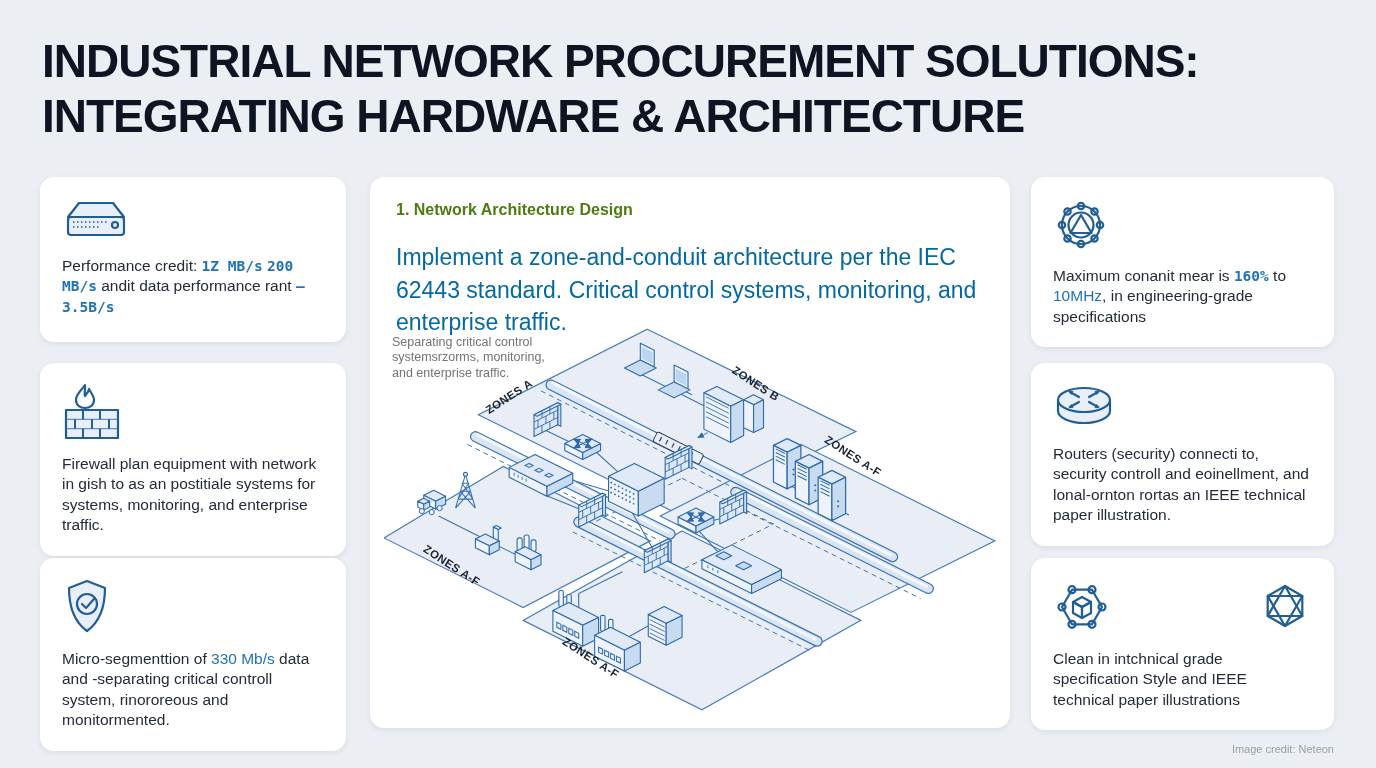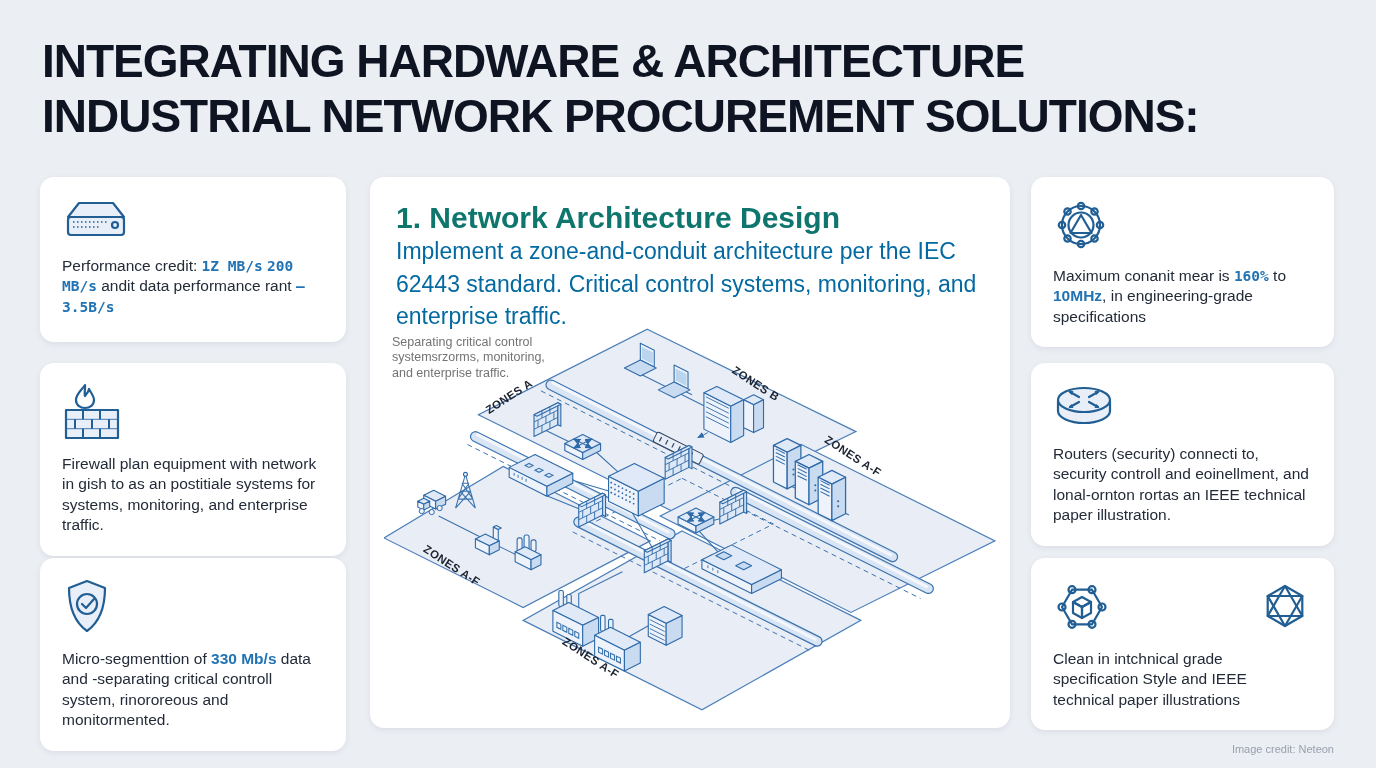--- a/index.html
+++ b/index.html
@@ -22,28 +22,28 @@
     letter-spacing:-1px;color:#0e1422;
   }
   .card{
     position:absolute;background:#fff;border-radius:14px;
     box-shadow:0 2px 6px rgba(20,30,60,.07);
     padding:20px 22px;
   }
   .card .icon-row{margin-bottom:13px;display:flex;justify-content:space-between;align-items:flex-start;}
   .card .body-text{font-size:15.5px;line-height:1.32;color:#242b38;}
   .seg-m{font-family:"DejaVu Sans Mono",monospace;font-weight:bold;color:var(--blue);font-size:14.5px;}
-  .seg-b{font-weight:bold;color:var(--blue);margin-top:23px;}
+  .seg-b{font-weight:normal;color:var(--blue);margin-top:23px;}
   .col-l{left:40px;width:306px;}
   .col-r{left:1031px;width:303px;}
   .row1{top:177px;min-height:165px;}
   .row2{top:363px;min-height:180px;}
   .row3{top:558px;min-height:170px;}
   .center-card{left:370px;top:177px;width:640px;height:551px;padding:24px 26px;}
-  .center-heading{font-size:30px;font-weight:700;color:#0f766e;margin-bottom:0;}
+  .center-heading{font-size:16px;font-weight:700;color:#4d7c0f;margin-bottom:22px;}
   .center-paragraph{font-size:23px;line-height:1.42;color:#0369a1;max-width:600px;}
   .center-caption{
     position:absolute;left:22px;top:158px;z-index:2;
     font-size:12.5px;line-height:1.22;color:#737373;max-width:168px;
   }
   .diagram-svg{position:absolute;left:14px;top:150px;z-index:1;}
   .credit{position:absolute;right:42px;top:743px;font-size:11px;color:#99a0ac;}
   
   .plate{fill:#e9edf6;stroke:#4a7eb8;stroke-width:1.2;}
   .thin{stroke:#3a73ae;stroke-width:1.1;fill:none;}
@@ -60,22 +60,22 @@
   .pipe-inner{stroke:#d9e5f4;stroke-width:8.6;stroke-linecap:round;fill:none;}
   .pipe-hi{stroke:#f3f7fc;stroke-width:3;stroke-linecap:round;fill:none;}
   .zl{font-family:"Liberation Sans",sans-serif;font-weight:700;font-size:11.5px;fill:#1b2230;letter-spacing:.4px;}
   .ic{stroke:#205e94;stroke-width:2.2;fill:none;stroke-linejoin:round;stroke-linecap:round;}
   .ic-fill{fill:#e9eff8;}
 </style>
 </head>
 <body>
 
 <div class="title">
+  <div>INDUSTRIAL NETWORK PROCUREMENT SOLUTIONS:</div>
   <div>INTEGRATING HARDWARE &amp; ARCHITECTURE</div>
-  <div>INDUSTRIAL NETWORK PROCUREMENT SOLUTIONS:</div>
 </div>
 
 <div class="card col-l row1">
   <div class="icon-row">
     <svg width="64" height="46" viewBox="0 0 64 46">
       <polygon class="ic ic-fill" points="6,20 17,6 51,6 62,20"></polygon>
       <rect class="ic ic-fill" x="6" y="20" width="56" height="18" rx="3"></rect>
       <g stroke="#205e94" stroke-width="1.6">
         <line x1="11" y1="25" x2="12.5" y2="25"></line>
           <line x1="15" y1="25" x2="16.5" y2="25"></line>

